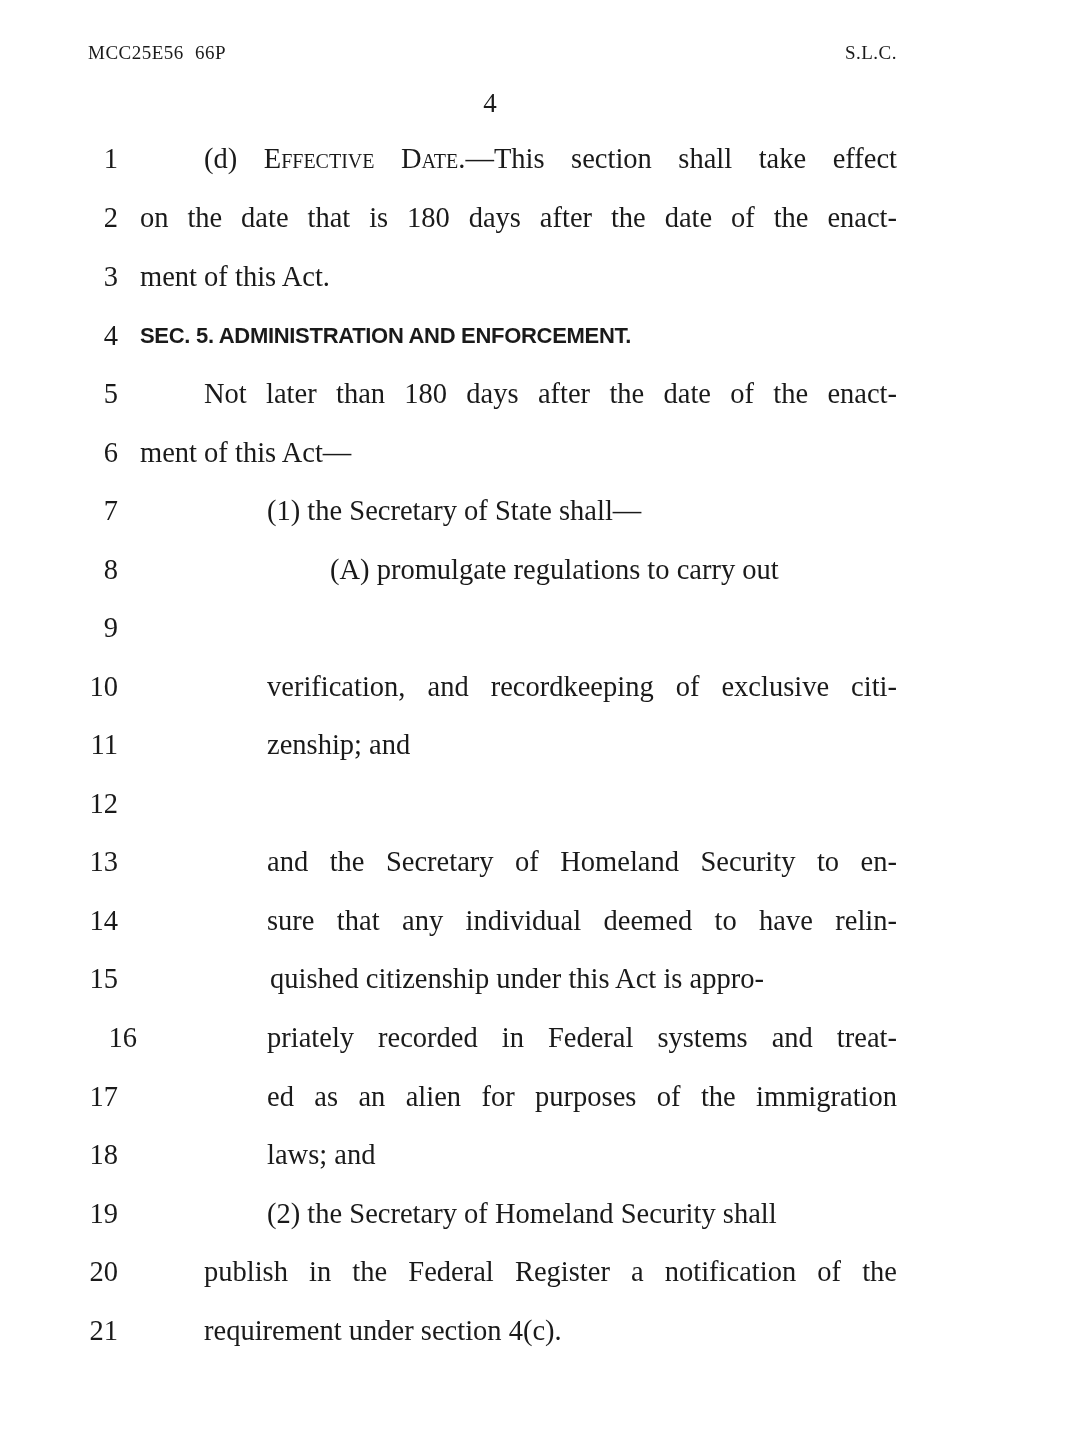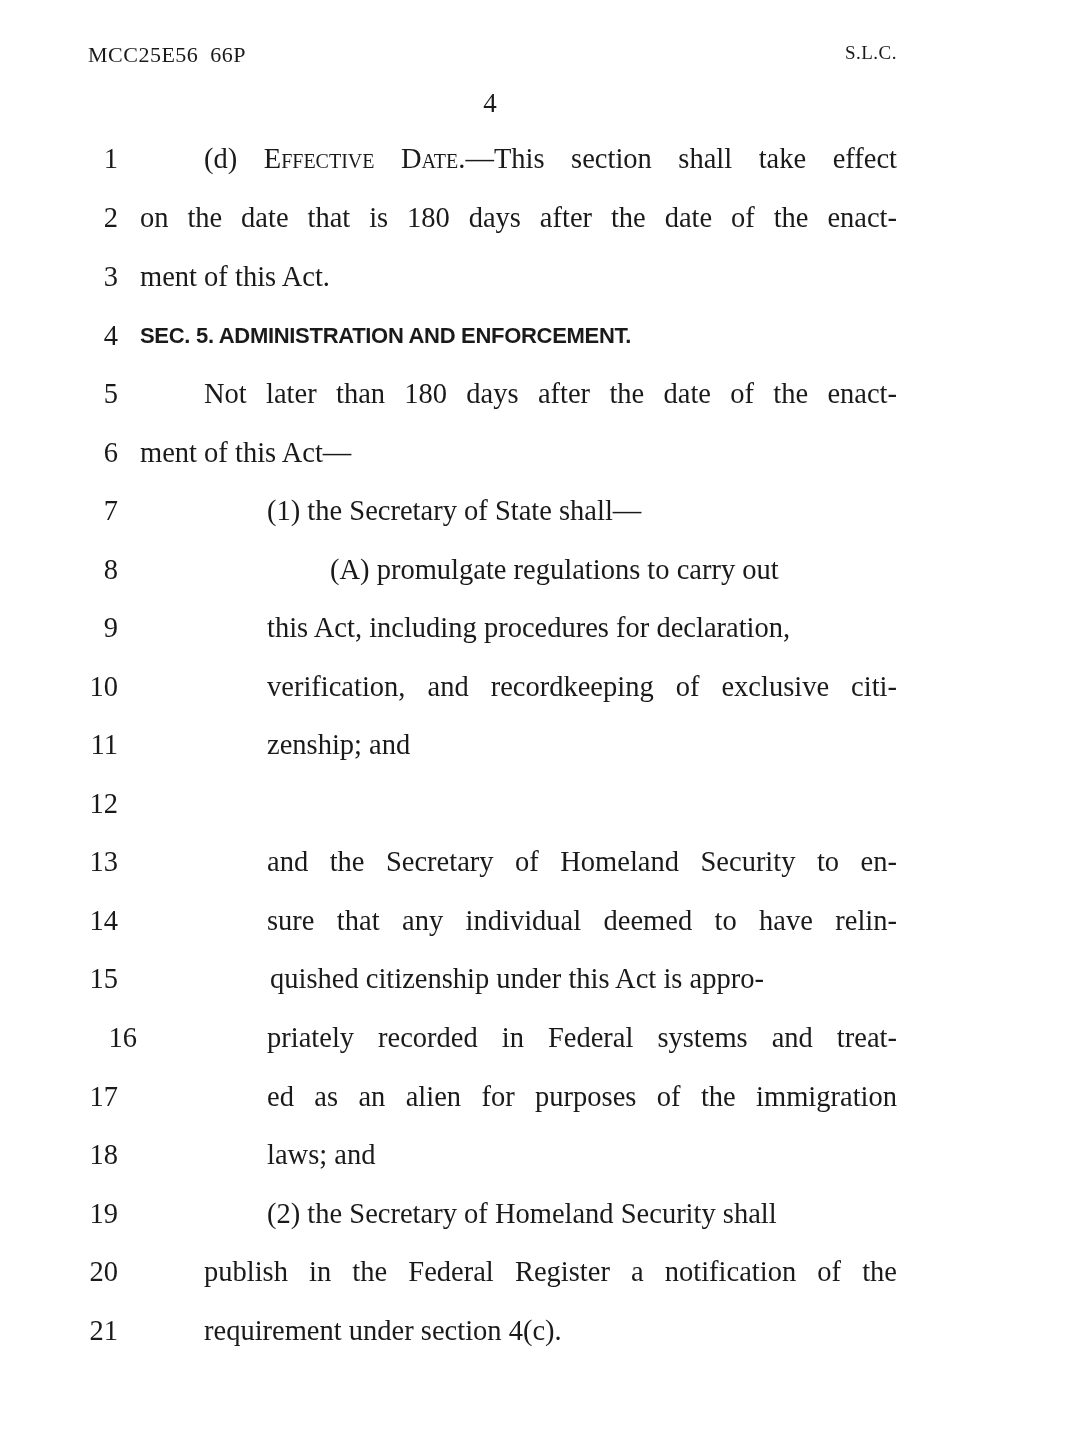--- a/index.html
+++ b/index.html
@@ -6,21 +6,21 @@
     body {
       width: 1080px; height: 1440px;
       background: #ffffff;
       color: #1a1a1a;
       font-family: "Liberation Serif", "DejaVu Serif", serif;
       position: relative;
       overflow: hidden;
     }
     .header-left {
       position: absolute; left: 88px; top: 42px;
-      font-size: 22px; letter-spacing: 0.5px; word-spacing: 6px;
+      font-size: 19px; letter-spacing: 0.5px; word-spacing: 6px;
     }
     .header-right {
       position: absolute; right: 183px; top: 42px;
       font-size: 19px; letter-spacing: 0.5px;
     }
     .page-number {
       position: absolute; left: 0; right: 0; top: 88px;
       text-align: center; font-size: 27px; padding-left: 0;
     }
     .page-number span { position: relative; left: -50px; }
@@ -85,21 +85,20 @@
   <span class="ltext" style="left:267px;">(1) the Secretary of State shall—</span>
 </div>
 
 <div class="line" style="top:550px;">
   <span class="lnum">8</span>
   <span class="ltext" style="left: 330px; word-spacing: 0px;">(A) promulgate regulations to carry out</span>
 </div>
 
 <div class="line" style="top:608px;">
   <span class="lnum">9</span>
-  <span class="ltext" style="left: 267px; word-spacing: 0px;">this Act, including procedures for declaration,</span>
 </div>
 
 <div class="line" style="top:667px;">
   <span class="lnum">10</span>
   <span class="ltext" style="left: 267px; word-spacing: 14.8969px;">verification, and recordkeeping of exclusive citi-</span>
 </div>
 
 <div class="line" style="top:725px;">
   <span class="lnum">11</span>
   <span class="ltext" style="left:267px;">zenship; and</span>

